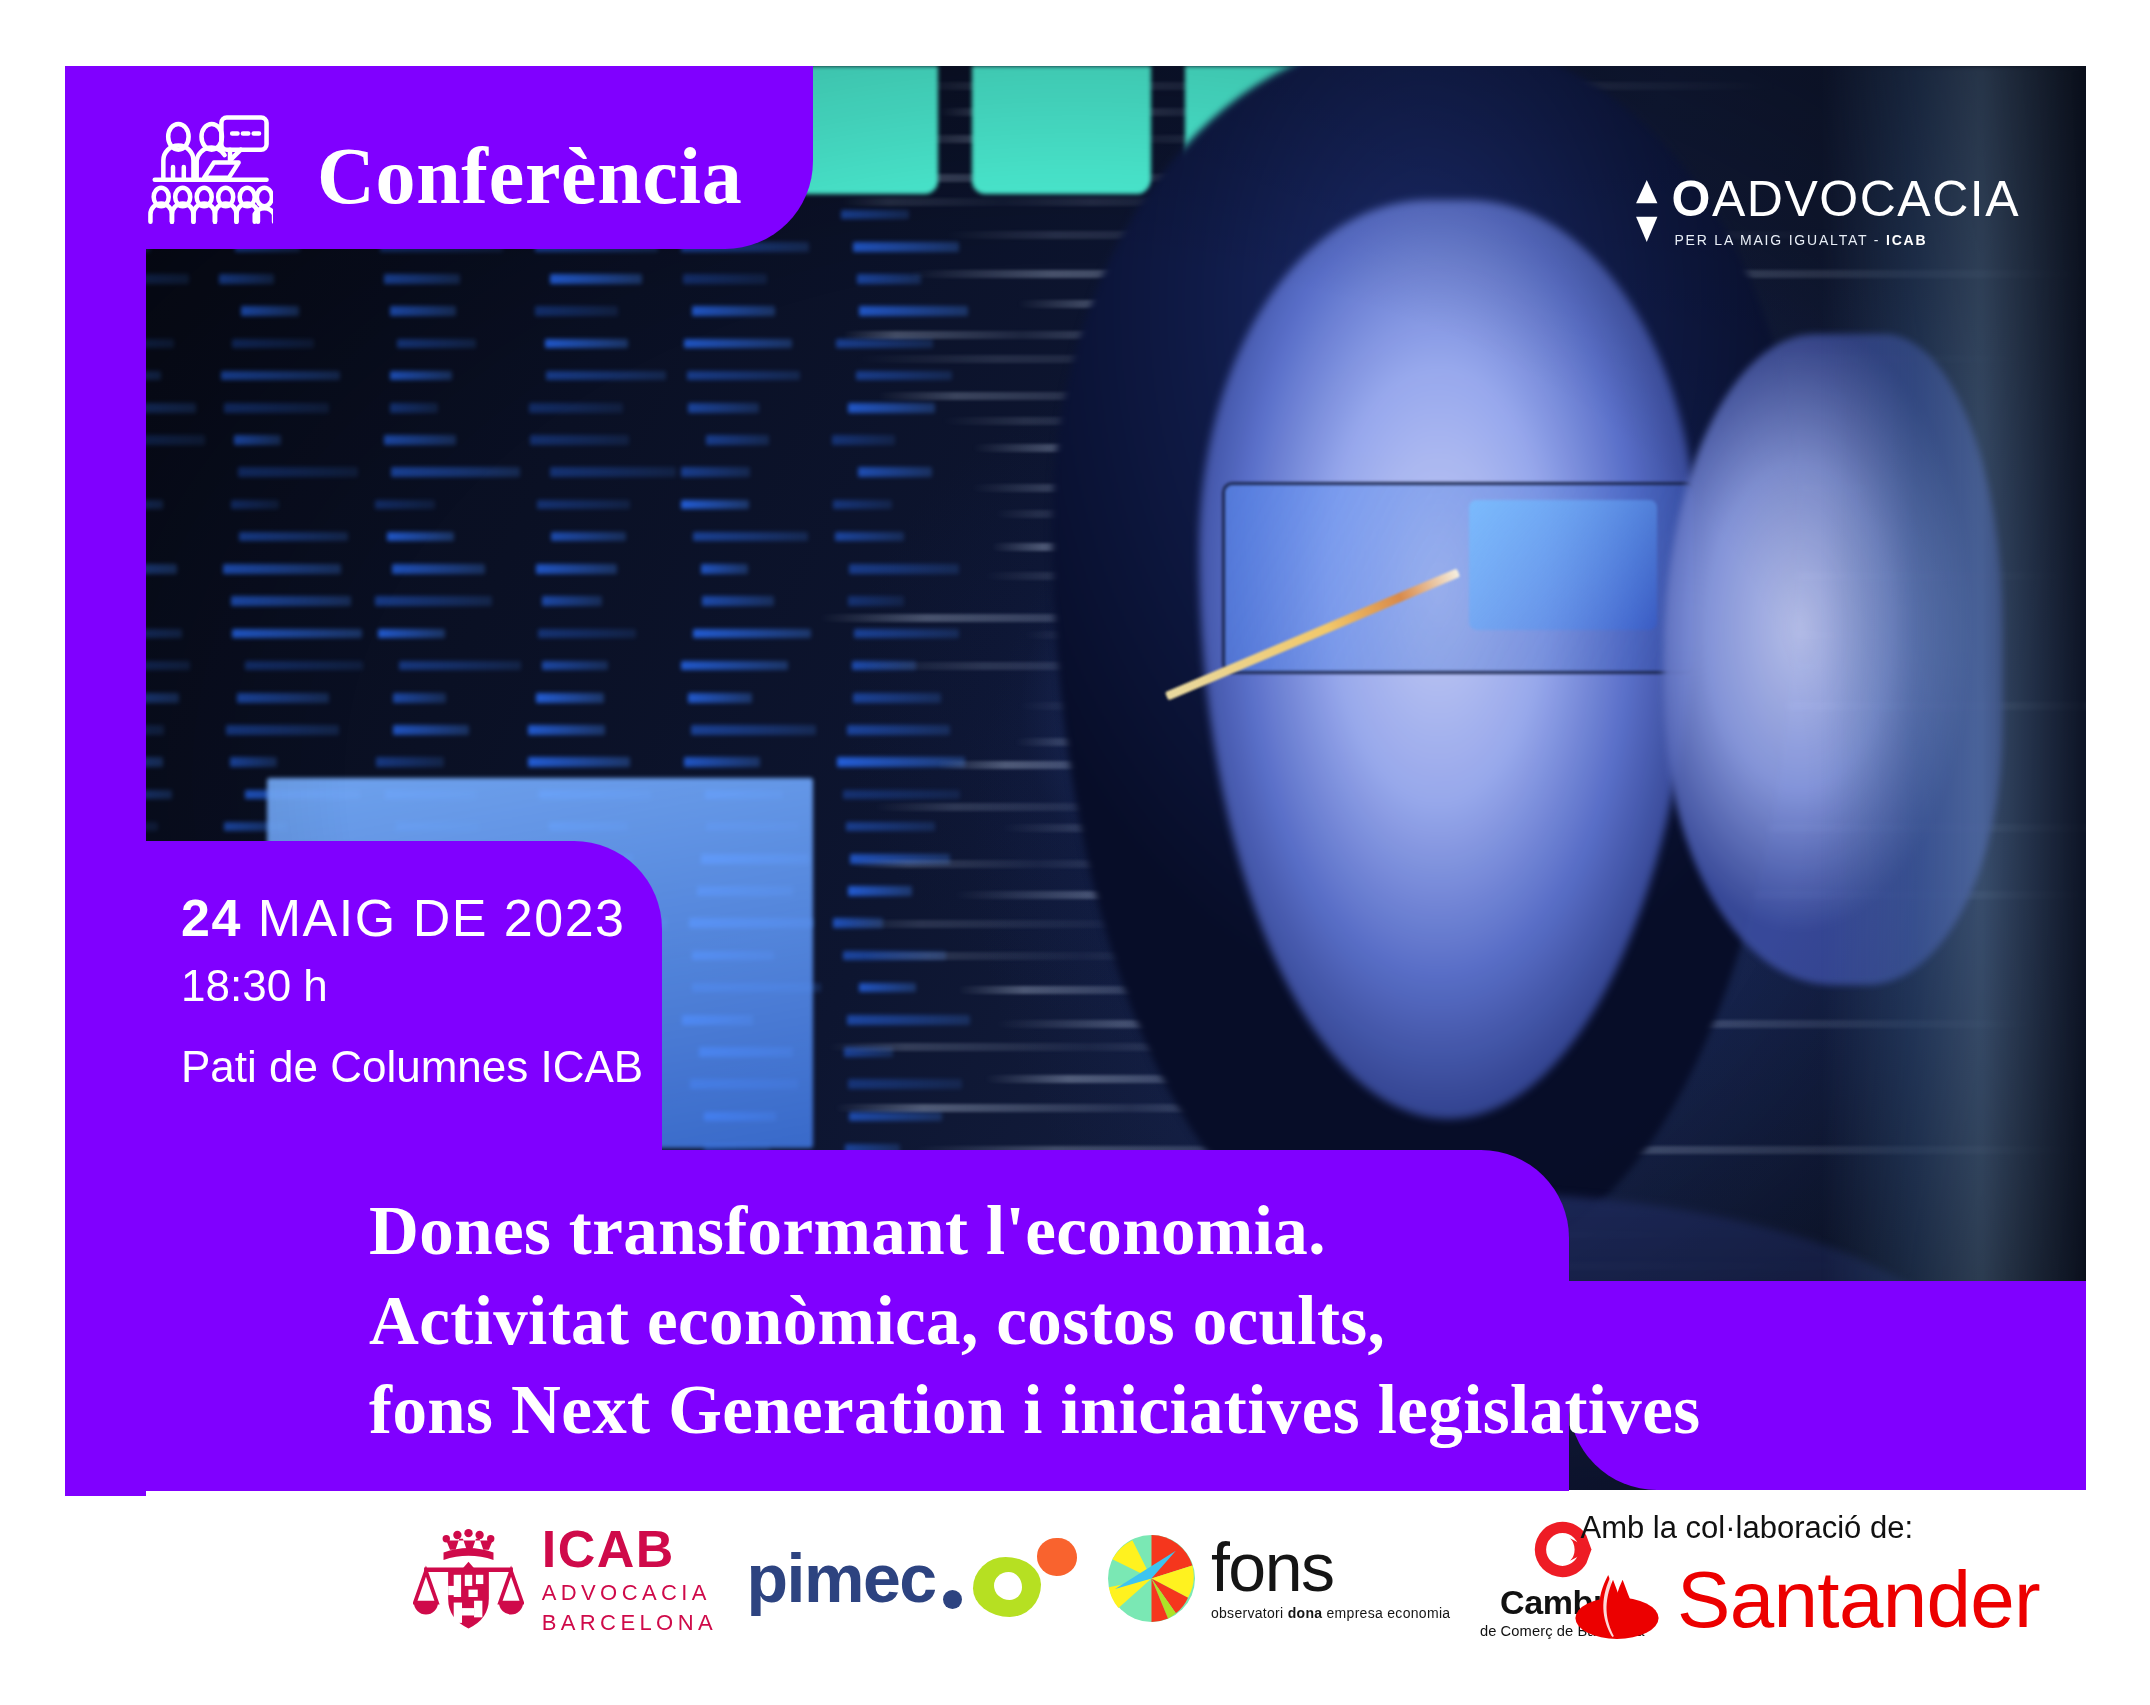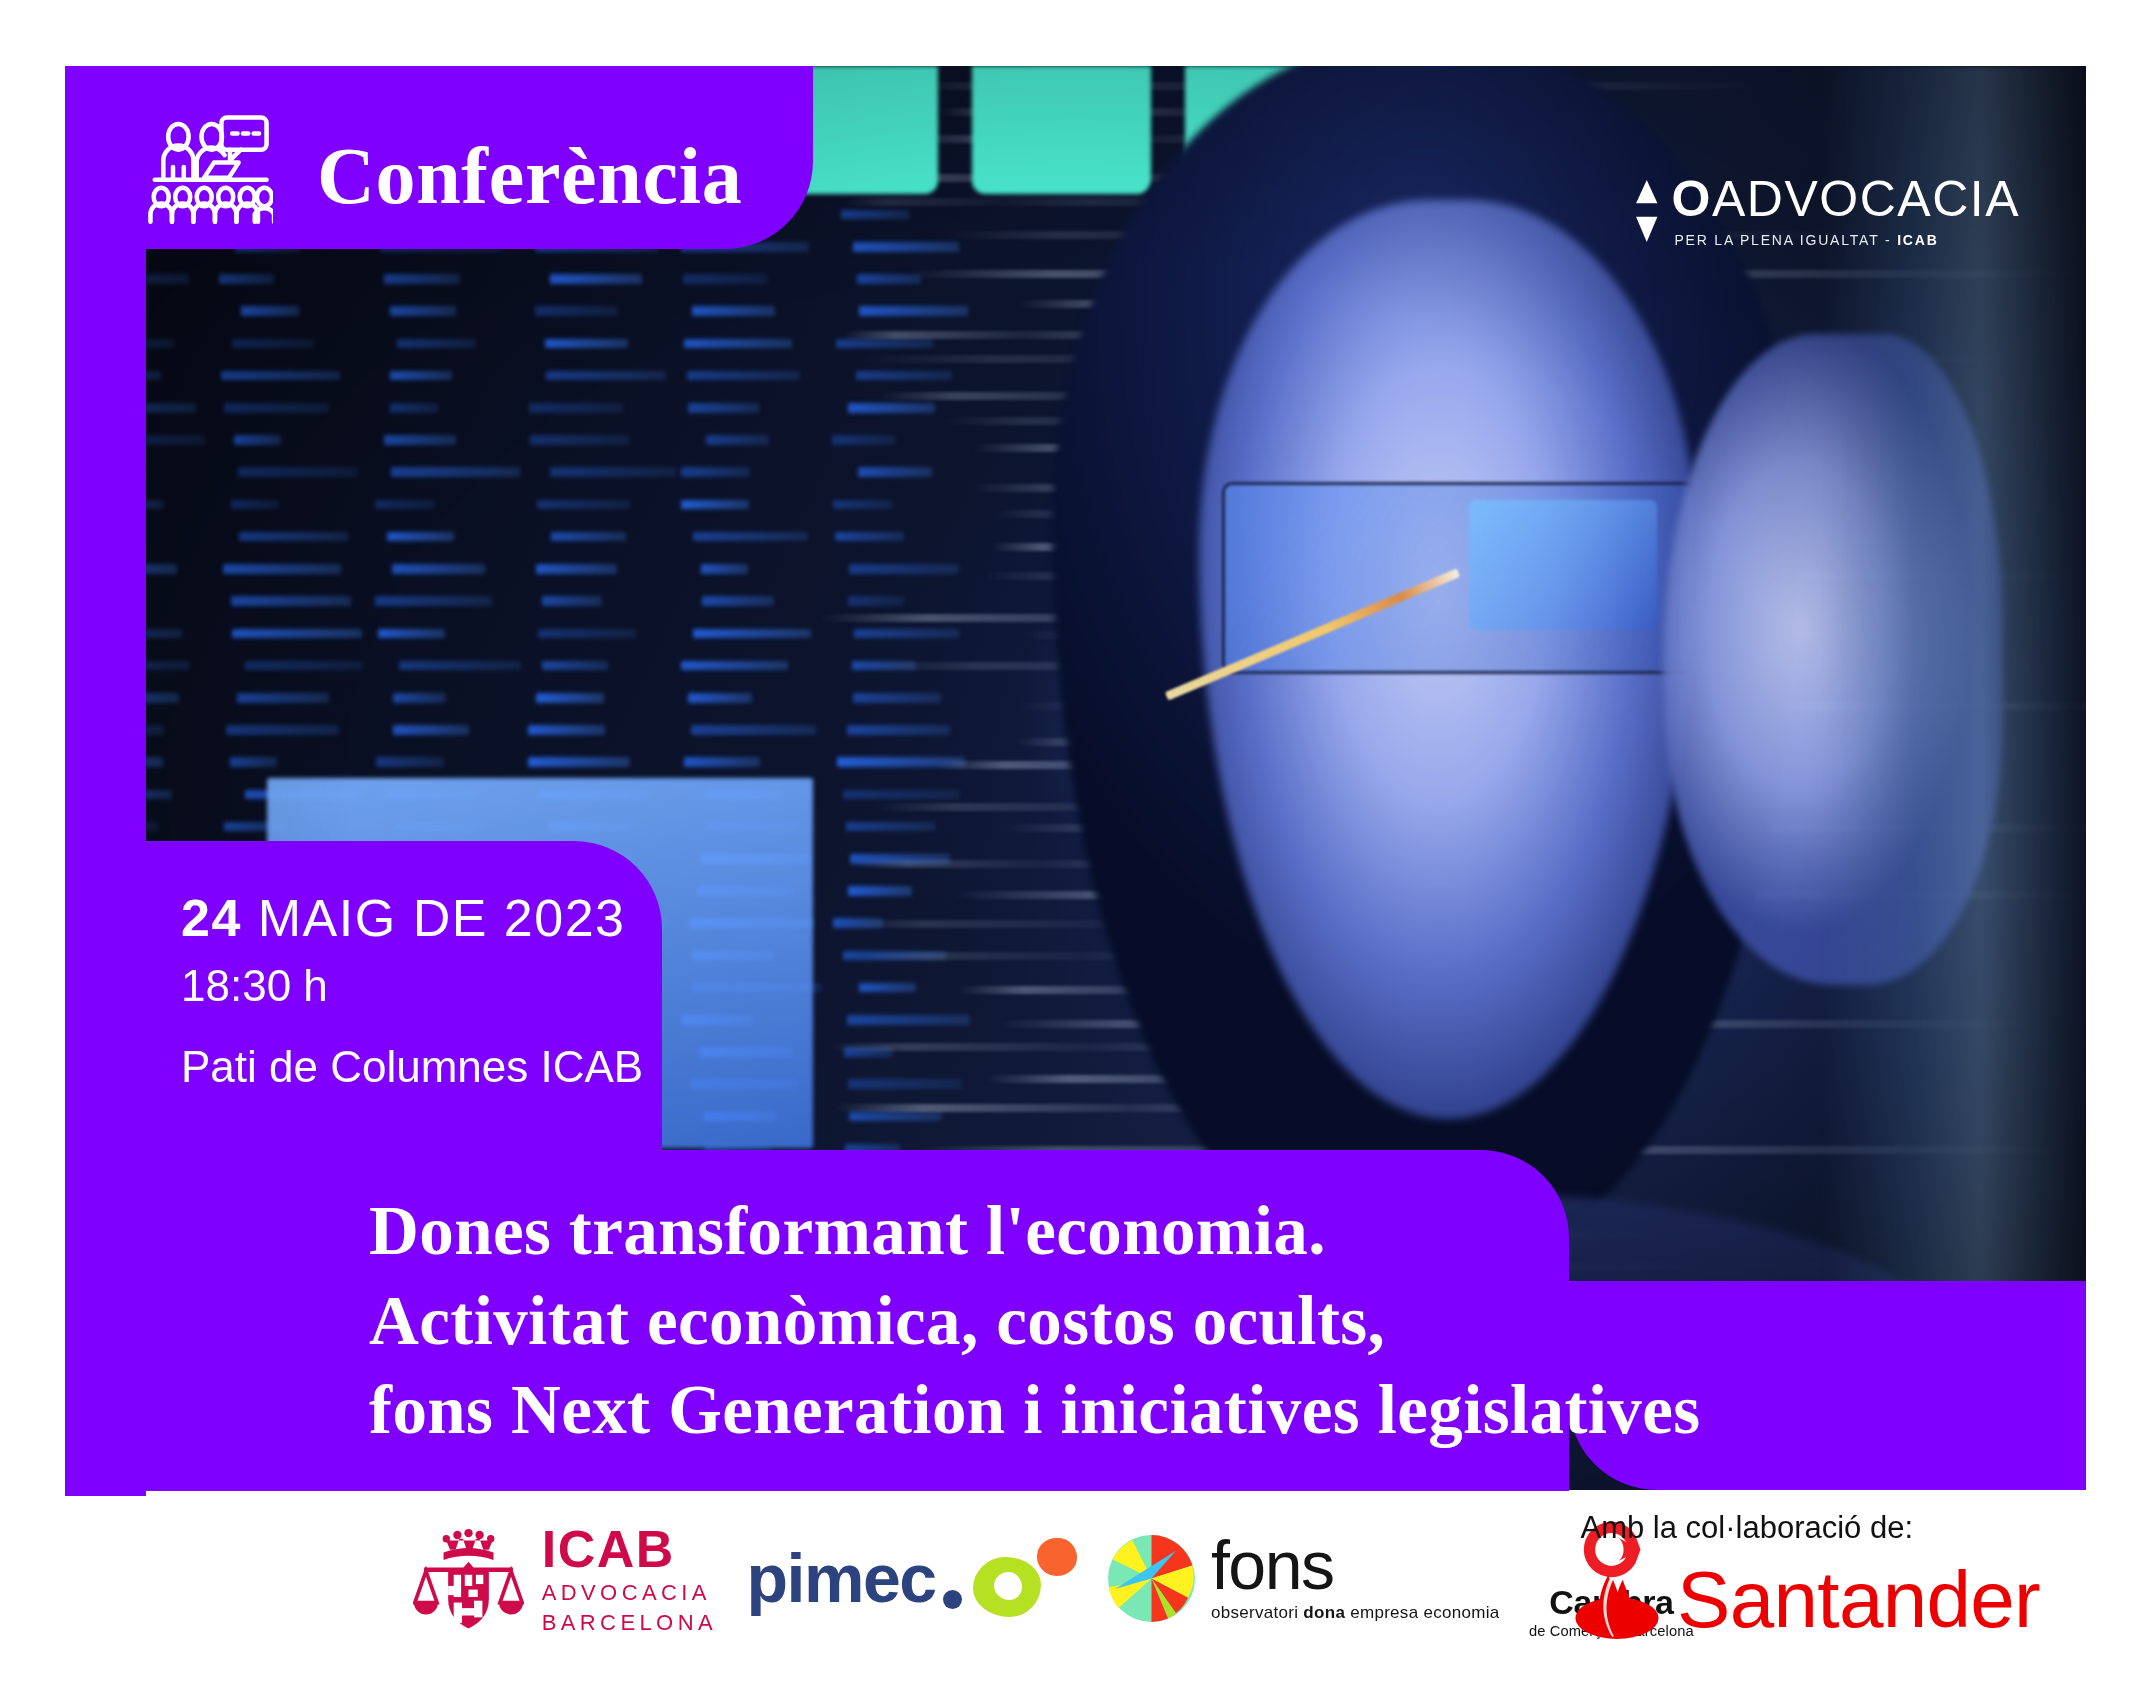--- a/index.html
+++ b/index.html
@@ -301,21 +301,21 @@
   .pimec-orange {
     position: absolute; right: 1.5px; top: 0; width: 40px; height: 38px;
     background: #f9632e; border-radius: 50% 48% 52% 50% / 48% 52% 48% 52%;
   }
 
   
   .odee { display: flex; align-items: center; gap: 16px; }
   .odee-pie { width: 87px; height: 87px; }
   .odee-words { display: flex; flex-direction: column; }
   .odee-main { font-size: 68px; font-weight: 400; color: #151515; letter-spacing: -1.5px; line-height: 0.92; }
-  .odee-tag { font-size: 17px; color: #151515; letter-spacing: 0.3px; margin-top: 5.9px; }
+  .odee-tag { font-size: 14px; color: #151515; letter-spacing: 0.3px; margin-top: 5.9px; }
   .odee-tag b { font-weight: 700; }
 
   
   .cambra { display: flex; flex-direction: column; align-items: center; gap: 4.4px; }
   .cambra-mark { width: 63px; height: 63px; }
   .cambra-name { font-size: 34px; font-weight: 700; color: #111111; letter-spacing: -0.4px; line-height: 1; }
   .cambra-sub { font-size: 14.7px; color: #111111; letter-spacing: 0.1px; }
 
   
   .santander {
@@ -654,21 +654,21 @@
 
   <div class="obs-logo">
     <span class="obs-mark">
       <svg viewBox="0 0 30 70" width="29.5" height="68">
         <polygon points="15,2 26,26 4,26" fill="#ffffff"></polygon>
         <polygon points="15,66 26,40 4,40" fill="#ffffff"></polygon>
       </svg>
     </span>
     <span class="obs-text">
       <span class="obs-name"><b>O</b><span>ADVOCACIA</span></span>
-      <span class="obs-tag"><span>PER LA PLENA IGUALTAT - </span><b>ICAB</b></span>
+      <span class="obs-tag"><span>PER LA MAIG IGUALTAT - </span><b>ICAB</b></span>
     </span>
   </div>
 
   <div class="date-block">
     <div class="date-line"><b>24</b><span> MAIG DE 2023</span></div>
     <div class="time-line">18:30 h</div>
     <div class="venue-line">Pati de Columnes ICAB</div>
   </div>
 
   <div class="main-title">

